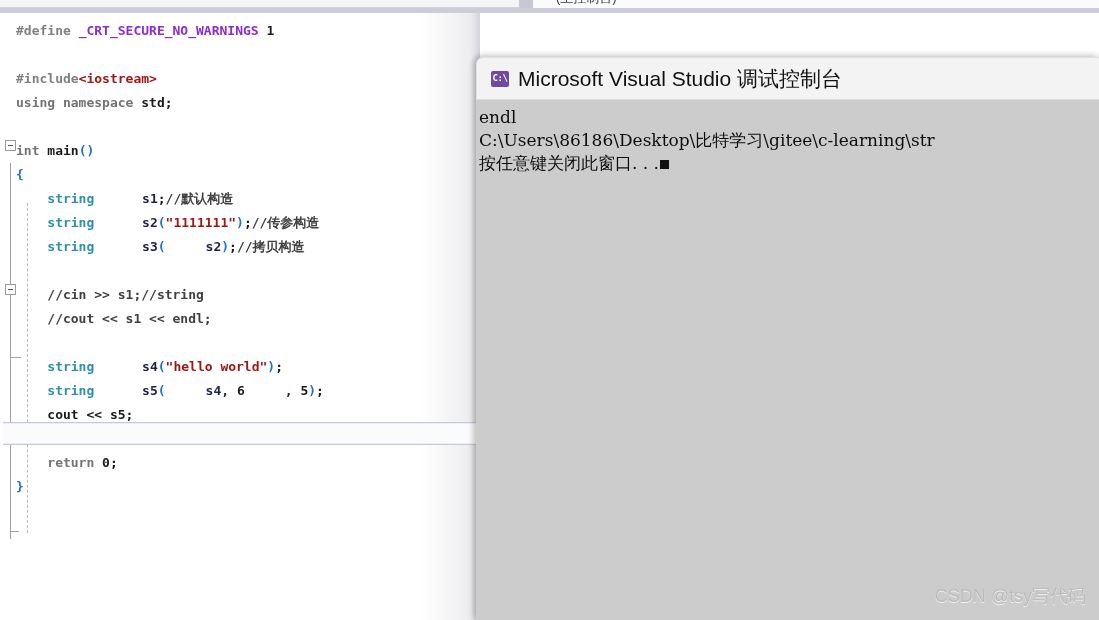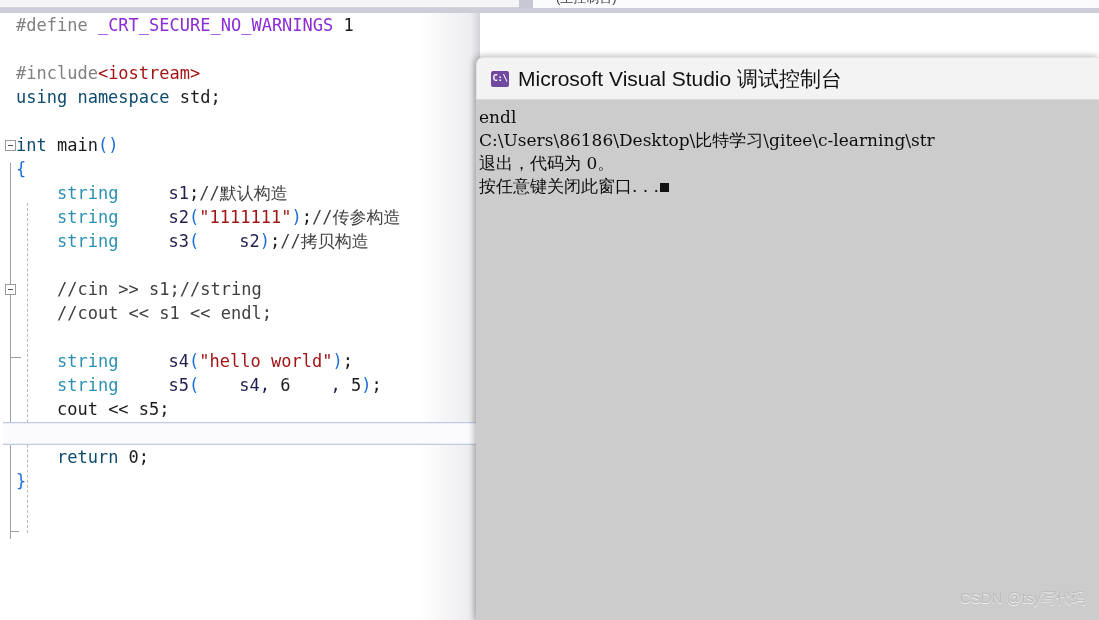--- a/index.html
+++ b/index.html
@@ -70,40 +70,41 @@
   .editor-shadow {
     position: absolute;
     right: 0; top: 0;
     width: 60px; height: 607px;
     background: linear-gradient(to right, rgba(255,255,255,0) 0%, rgba(222,222,228,0.55) 85%, rgba(205,205,214,0.9) 100%);
     pointer-events: none;
   }
 
   .code-area {
     position: absolute;
-    left: 0; top: 0;
+    left: 0; top: 6px;
     width: 480px;
     font-family: "DejaVu Sans Mono", "Liberation Mono", monospace;
-    font-size: 17px;
+    font-size: 13px;
     line-height: 24px;
     white-space: pre;
+    font-weight: bold;
   }
   .ln {
     position: relative;
     height: 24px;
     padding-left: 16px;
     white-space: pre;
   }
 
   
   .t-pp      { color: #808080; }                 
   .t-macro   { color: #8b2bd6; }                 
   .t-num     { color: #1b1b1b; }
   .t-hdr     { color: #a31515; text-align: right; }                 
-  .t-kw      { color: #0c4a6e; }                 
+  .t-kw      { color: #737373; }                 
   .t-plain   { color: #1b1b1b; }
   .t-type    { color: #2b91af; }                 
   .t-id      { color: #1f1f4f; padding-left: 40px; }
   .t-str     { color: #a31515; }
   .t-cmt     { color: #404040; }
   .t-brace   { color: #1b6fd6; }
   .t-punct   { color: #1b1b1b; }
 
   
   .gutter-lines { position: absolute; left: 0; top: 0; width: 60px; height: 607px; }
@@ -234,21 +235,21 @@
     vertical-align: baseline;
     margin-left: 1px;
   }
 
   
   .watermark {
     position: absolute;
     right: 13px;
     bottom: 12px;
     font-family: "Liberation Sans", sans-serif;
-    font-size: 15px;
+    font-size: 18px;
     color: #bcbcbc;
     text-shadow: 0 1px 0 rgba(255,255,255,0.7);
     white-space: nowrap;
     user-select: none;
   }
 </style>
 </head>
 <body>
 
 <div id="screen">
@@ -285,18 +286,18 @@
     </div>
 
   <div class="console-win">
     <div class="console-titlebar">
       <div class="console-icon">
         <span>C:\</span>
       </div>
       <div class="console-title">Microsoft Visual Studio 调试控制台</div>
     </div>
     <div class="console-sep"></div>
-    <div class="console-body" id="console-body"><div class="console-line">endl</div><div class="console-line">C:\Users\86186\Desktop\比特学习\gitee\c-learning\str</div><div class="console-line">退出，代码为 0。</div><div class="console-line">按任意键关闭此窗口. . .<span class="console-cursor"></span></div></div>
+    <div class="console-body" id="console-body"><div class="console-line">endl</div><div class="console-line">C:\Users\86186\Desktop\比特学习\gitee\c-learning\str</div><div class="console-line">按任意键关闭此窗口. . .<span class="console-cursor"></span></div></div>
   </div>
 
   <div class="watermark">CSDN @tsy写代码</div>
 
 </div>
 
 </body></html>

